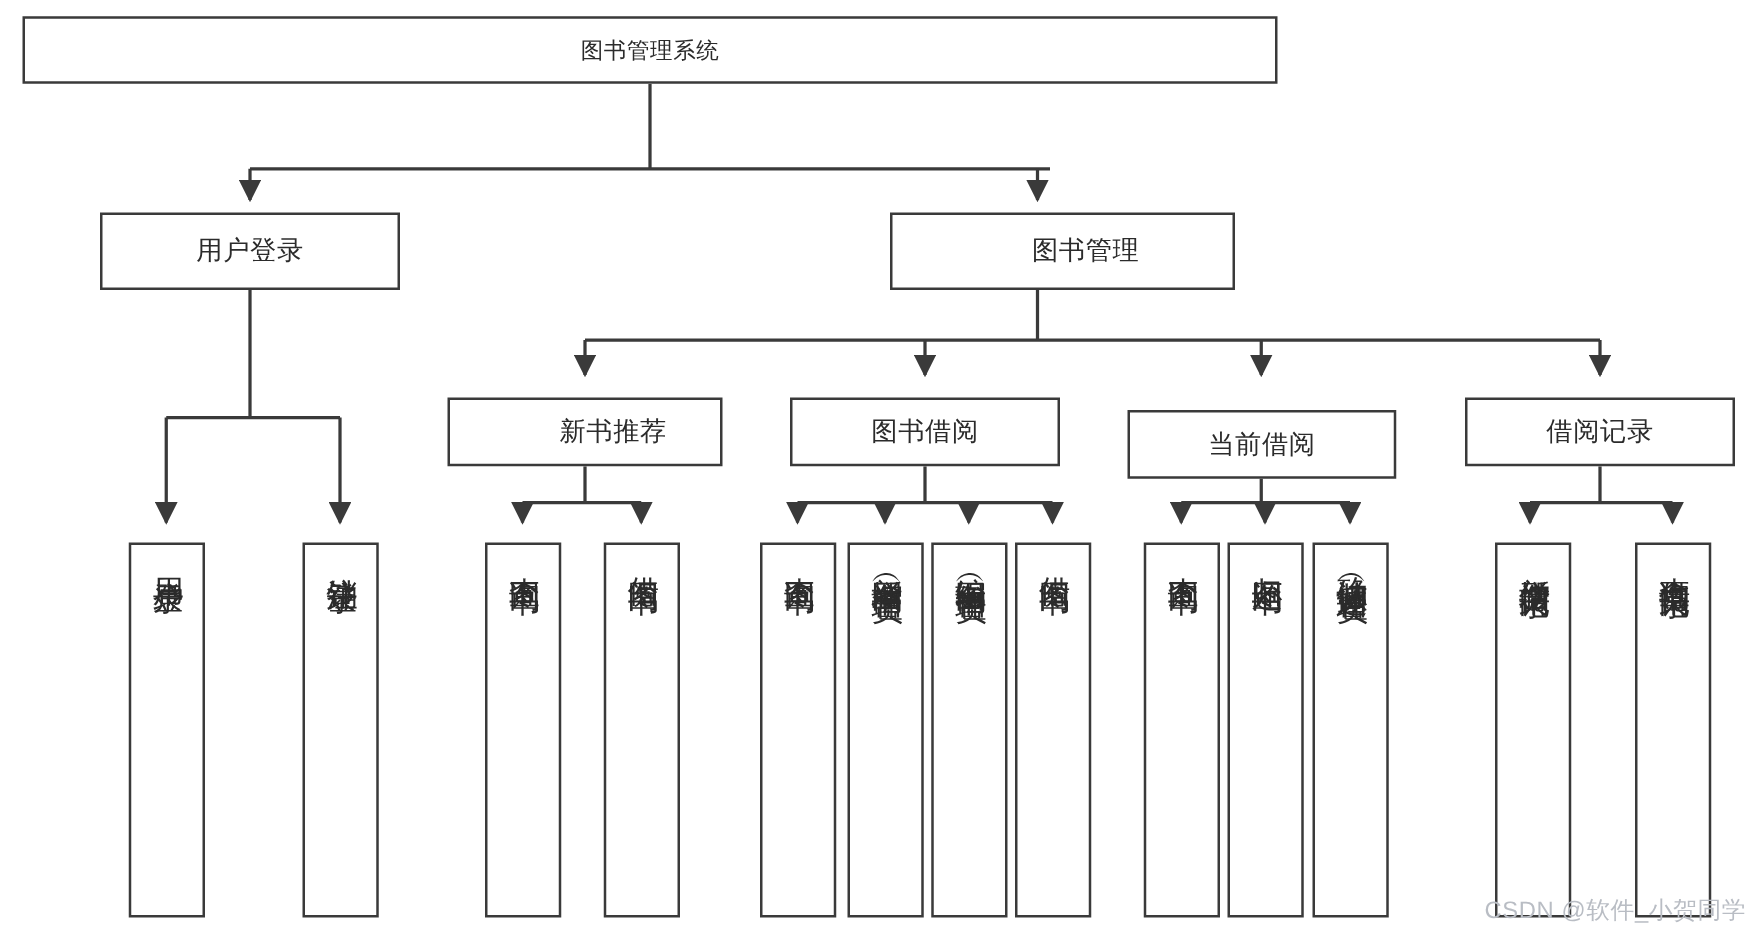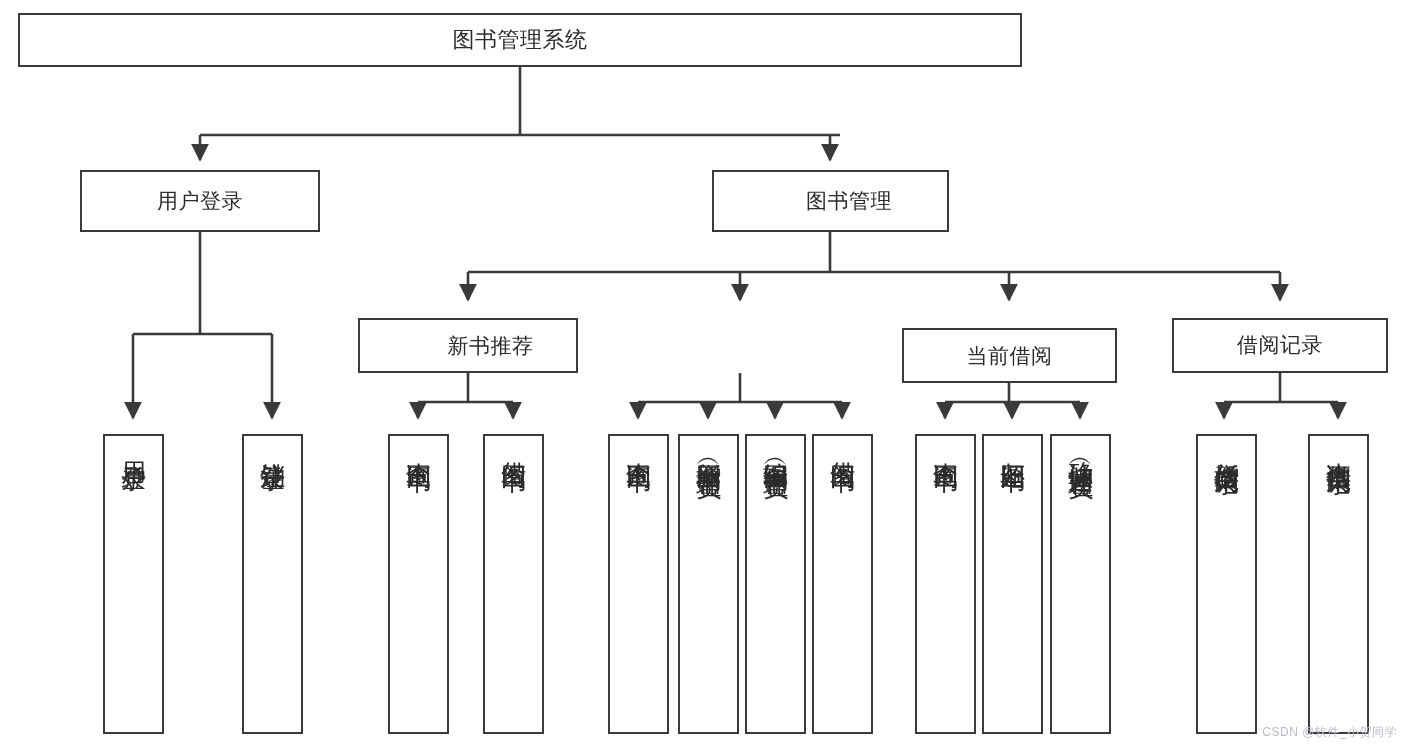--- a/index.html
+++ b/index.html
@@ -40,41 +40,41 @@
     color: #2b2b2b;
     line-height: 1.12;
     letter-spacing: 0.5px;
     white-space: nowrap;
     text-align: center;
   }
   .node.horizontal .label {
     font-size: 21px;
   }
   .node.root .label {
-    font-size: 22px;
+    font-size: 18px;
   }
   .node.vertical {
     align-items: flex-start;
     justify-content: center;
     padding-top: 6px;
   }
   .node.vertical .label {
     writing-mode: vertical-rl;
     text-orientation: upright;
     font-size: 25px;
     line-height: 1.02;
     letter-spacing: 2px;
     white-space: normal;
     max-height: 100%;
   }
   .watermark {
     position: absolute;
     right: 8px;
     bottom: 6px;
-    font-size: 12px;
+    font-size: 19px;
     color: #b9bdc4;
     letter-spacing: 0.5px;
     z-index: 3;
     white-space: nowrap;
     font-family: "Liberation Sans", "DejaVu Sans", sans-serif;
   }
 </style>
 </head>
 <body>
 
@@ -130,27 +130,30 @@
     </g>
   </svg>
 
   <div class="node root horizontal" style="left:18px; top:13px; width:1004px; height:54px;">
     <span class="label">图书管理系统</span>
   </div>
 
   <div class="node horizontal" style="left:80px; top:170px; width:240px; height:62px;">
     <span class="label">用户登录</span>
   </div>
-  <div class="node horizontal" style="left:712px; top:170px; width:237px; height:62px;padding-left:37px;">
+  <div class="node horizontal" style="left:712px; top:170px; width:276px; height:62px;padding-left:37px;">
     <span class="label">图书管理</span>
   </div>
 
   <div class="node horizontal" style="left:358px; top:318px; width:220px; height:55px;padding-left:45px;">
     <span class="label">新书推荐</span>
   </div>
+  <div class="node horizontal" style="left:632px; top:318px; width:216px; height:55px;">
+    <span class="label">图书借阅</span>
+  </div>
   <div class="node horizontal" style="left:902px; top:328px; width:215px; height:55px;">
     <span class="label">当前借阅</span>
   </div>
   <div class="node horizontal" style="left:1172px; top:318px; width:216px; height:55px;font-family:Liberation Serif, serif;">
     <span class="label">借阅记录</span>
   </div>
 
   <div class="node vertical" style="left:103px; top:434px; width:61px; height:300px;">
     <span class="label">用户登录</span>
   </div>

